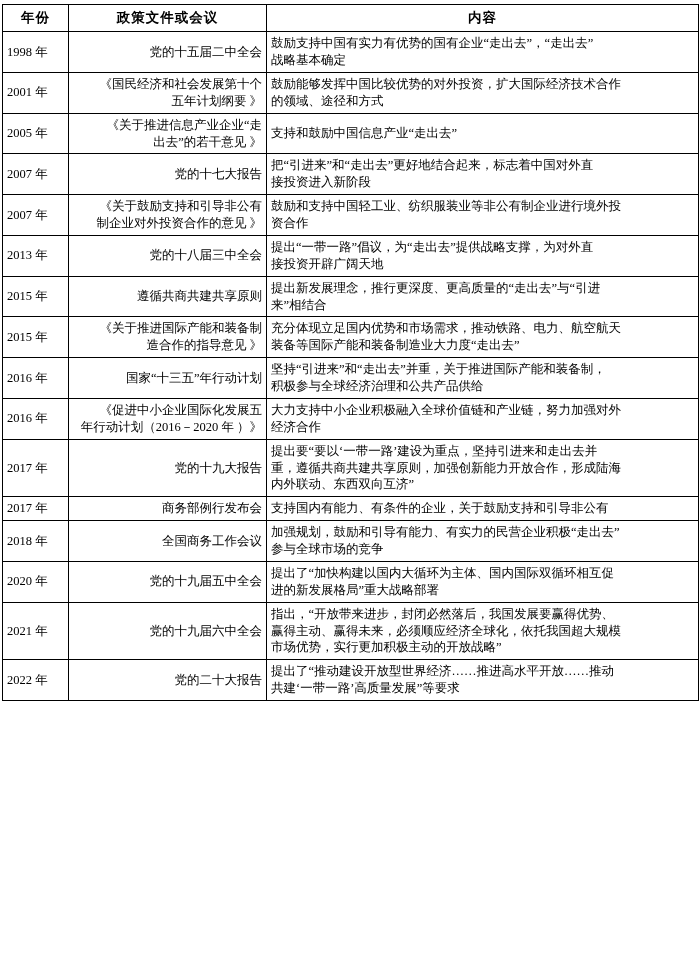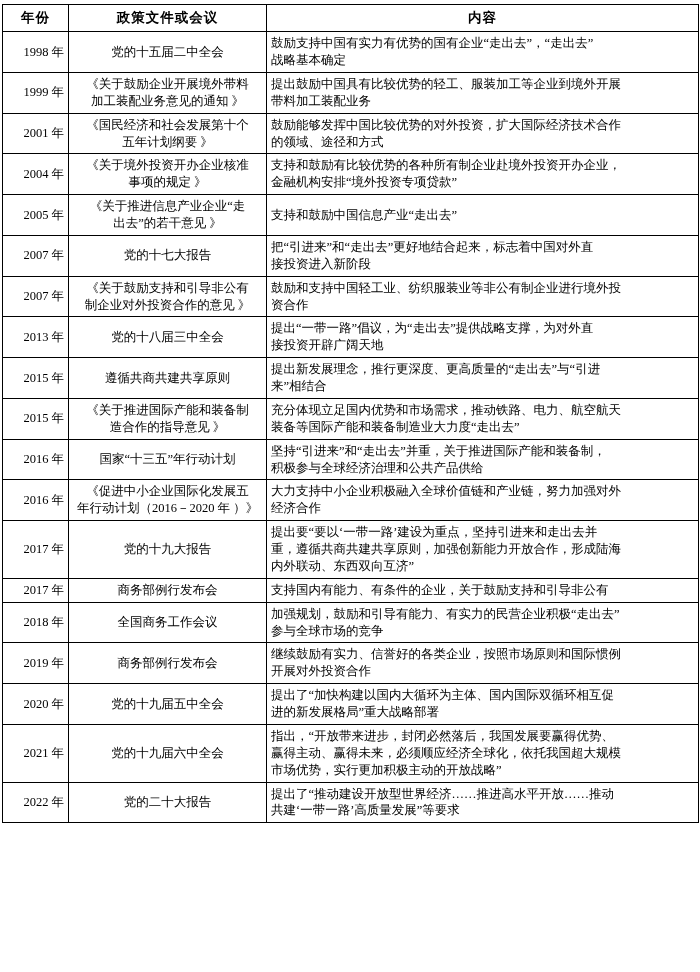--- a/index.html
+++ b/index.html
@@ -36,25 +36,25 @@
     font-weight: bold;
     font-size: 13.5px;
     padding: 4px 4px;
     letter-spacing: 1px;
   }
   col.col-year { width: 66px; }
   col.col-doc { width: 198px; }
   col.col-content { width: 432px; }
 
   td.year-cell {
+    text-align: left;
+    white-space: nowrap;
+  }
+  td.doc-cell {
     text-align: right;
-    white-space: nowrap;
-  }
-  td.doc-cell {
-    text-align: center;
   }
   td.content-cell {
     text-align: justify;
     text-justify: inter-ideograph;
   }
   .doc-cell .doc-line {
     display: block;
   }
   .content-cell .content-line {
     display: block;
@@ -83,57 +83,35 @@
         <td class="year-cell">1998 年</td>
         <td class="doc-cell">
           <span class="doc-line">党的十五届二中全会</span>
         </td>
         <td class="content-cell">
           <span class="content-line">鼓励支持中国有实力有优势的国有企业“走出去”，“走出去”</span>
           <span class="content-line">战略基本确定</span>
         </td>
       </tr>
 
-      <tr>
-        <td class="year-cell">1999 年</td>
-        <td class="doc-cell">
-          <span class="doc-line">《关于鼓励企业开展境外带料</span>
-          <span class="doc-line">加工装配业务意见的通知 》</span>
-        </td>
-        <td class="content-cell">
-          <span class="content-line">提出鼓励中国具有比较优势的轻工、服装加工等企业到境外开展</span>
-          <span class="content-line">带料加工装配业务</span>
-        </td>
-      </tr>
 
 
       <tr>
         <td class="year-cell">2001 年</td>
         <td class="doc-cell">
           <span class="doc-line">《国民经济和社会发展第十个</span>
           <span class="doc-line">五年计划纲要 》</span>
         </td>
         <td class="content-cell">
           <span class="content-line">鼓励能够发挥中国比较优势的对外投资，扩大国际经济技术合作</span>
           <span class="content-line">的领域、途径和方式</span>
         </td>
       </tr>
 
 
-      <tr>
-        <td class="year-cell">2004 年</td>
-        <td class="doc-cell">
-          <span class="doc-line">《关于境外投资开办企业核准</span>
-          <span class="doc-line">事项的规定 》</span>
-        </td>
-        <td class="content-cell">
-          <span class="content-line">支持和鼓励有比较优势的各种所有制企业赴境外投资开办企业，</span>
-          <span class="content-line">金融机构安排“境外投资专项贷款”</span>
-        </td>
-      </tr>
 
       <tr>
         <td class="year-cell">2005 年</td>
         <td class="doc-cell">
           <span class="doc-line">《关于推进信息产业企业“走</span>
           <span class="doc-line">出去”的若干意见 》</span>
         </td>
         <td class="content-cell">
           <span class="content-line">支持和鼓励中国信息产业“走出去”</span>
         </td>
@@ -246,30 +224,20 @@
         <td class="year-cell">2018 年</td>
         <td class="doc-cell">
           <span class="doc-line">全国商务工作会议</span>
         </td>
         <td class="content-cell">
           <span class="content-line">加强规划，鼓励和引导有能力、有实力的民营企业积极“走出去”</span>
           <span class="content-line">参与全球市场的竞争</span>
         </td>
       </tr>
 
-      <tr>
-        <td class="year-cell">2019 年</td>
-        <td class="doc-cell">
-          <span class="doc-line">商务部例行发布会</span>
-        </td>
-        <td class="content-cell">
-          <span class="content-line">继续鼓励有实力、信誉好的各类企业，按照市场原则和国际惯例</span>
-          <span class="content-line">开展对外投资合作</span>
-        </td>
-      </tr>
 
       <tr>
         <td class="year-cell">2020 年</td>
         <td class="doc-cell">
           <span class="doc-line">党的十九届五中全会</span>
         </td>
         <td class="content-cell">
           <span class="content-line">提出了“加快构建以国内大循环为主体、国内国际双循环相互促</span>
           <span class="content-line">进的新发展格局”重大战略部署</span>
         </td>

